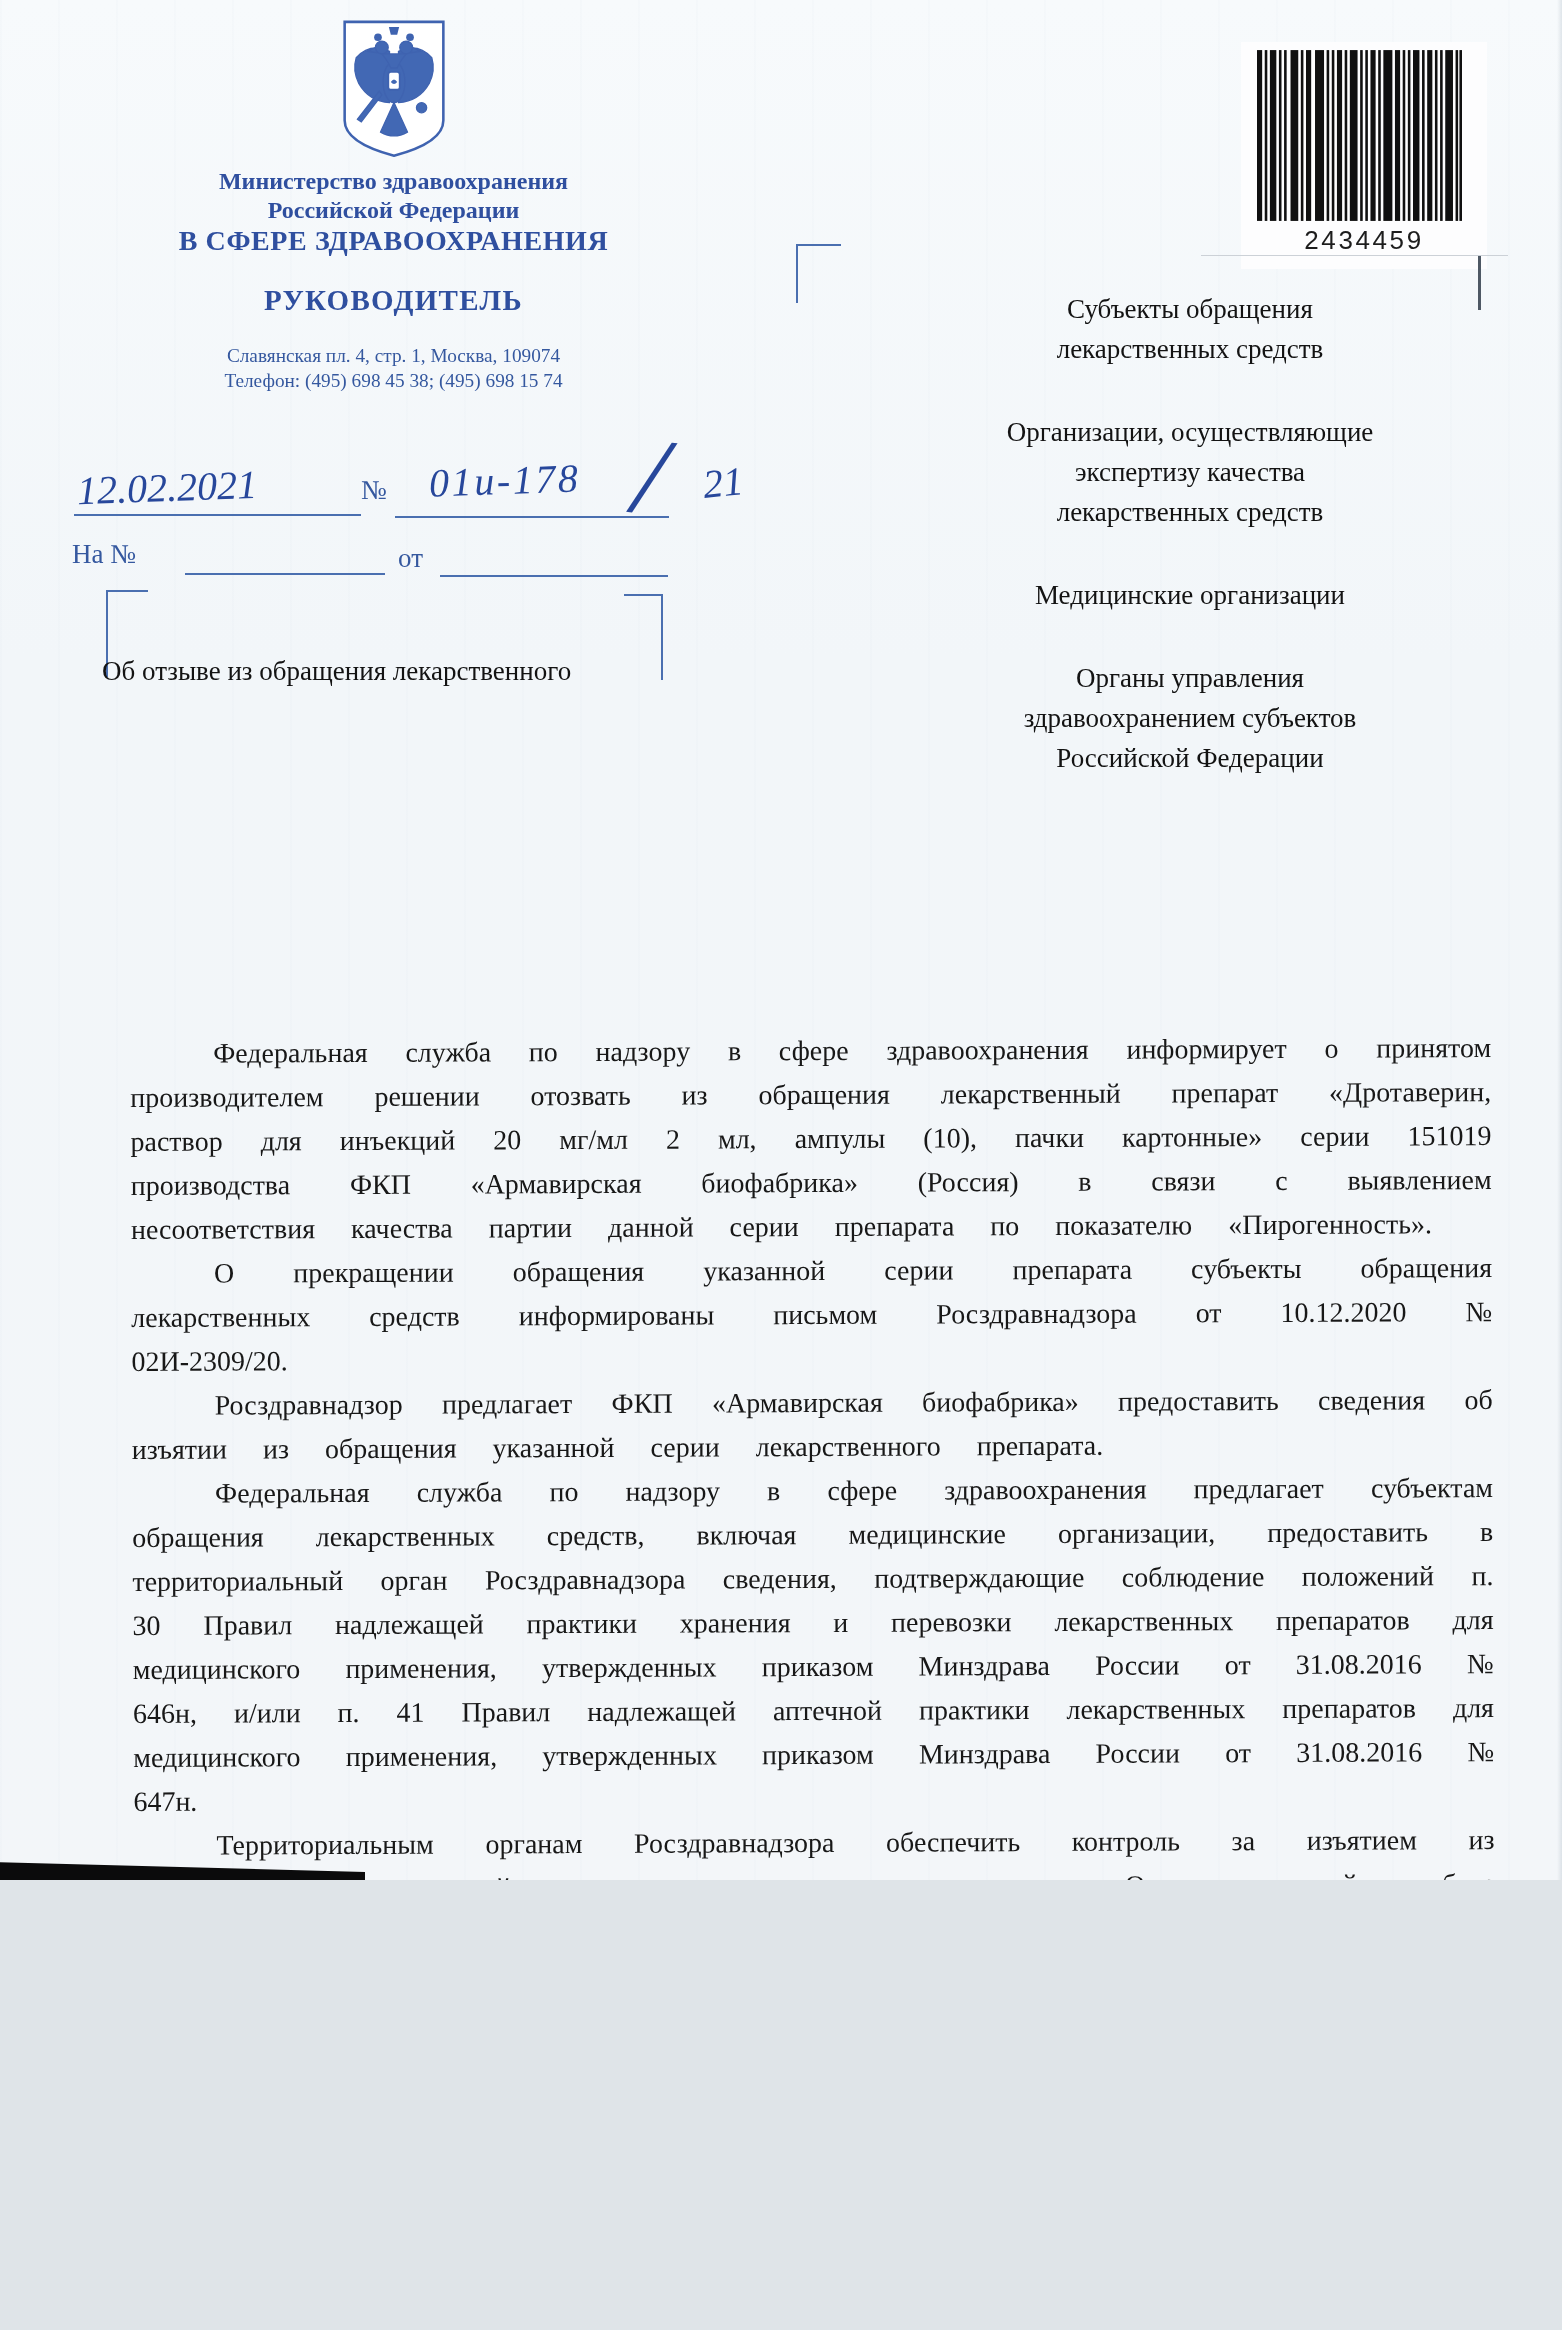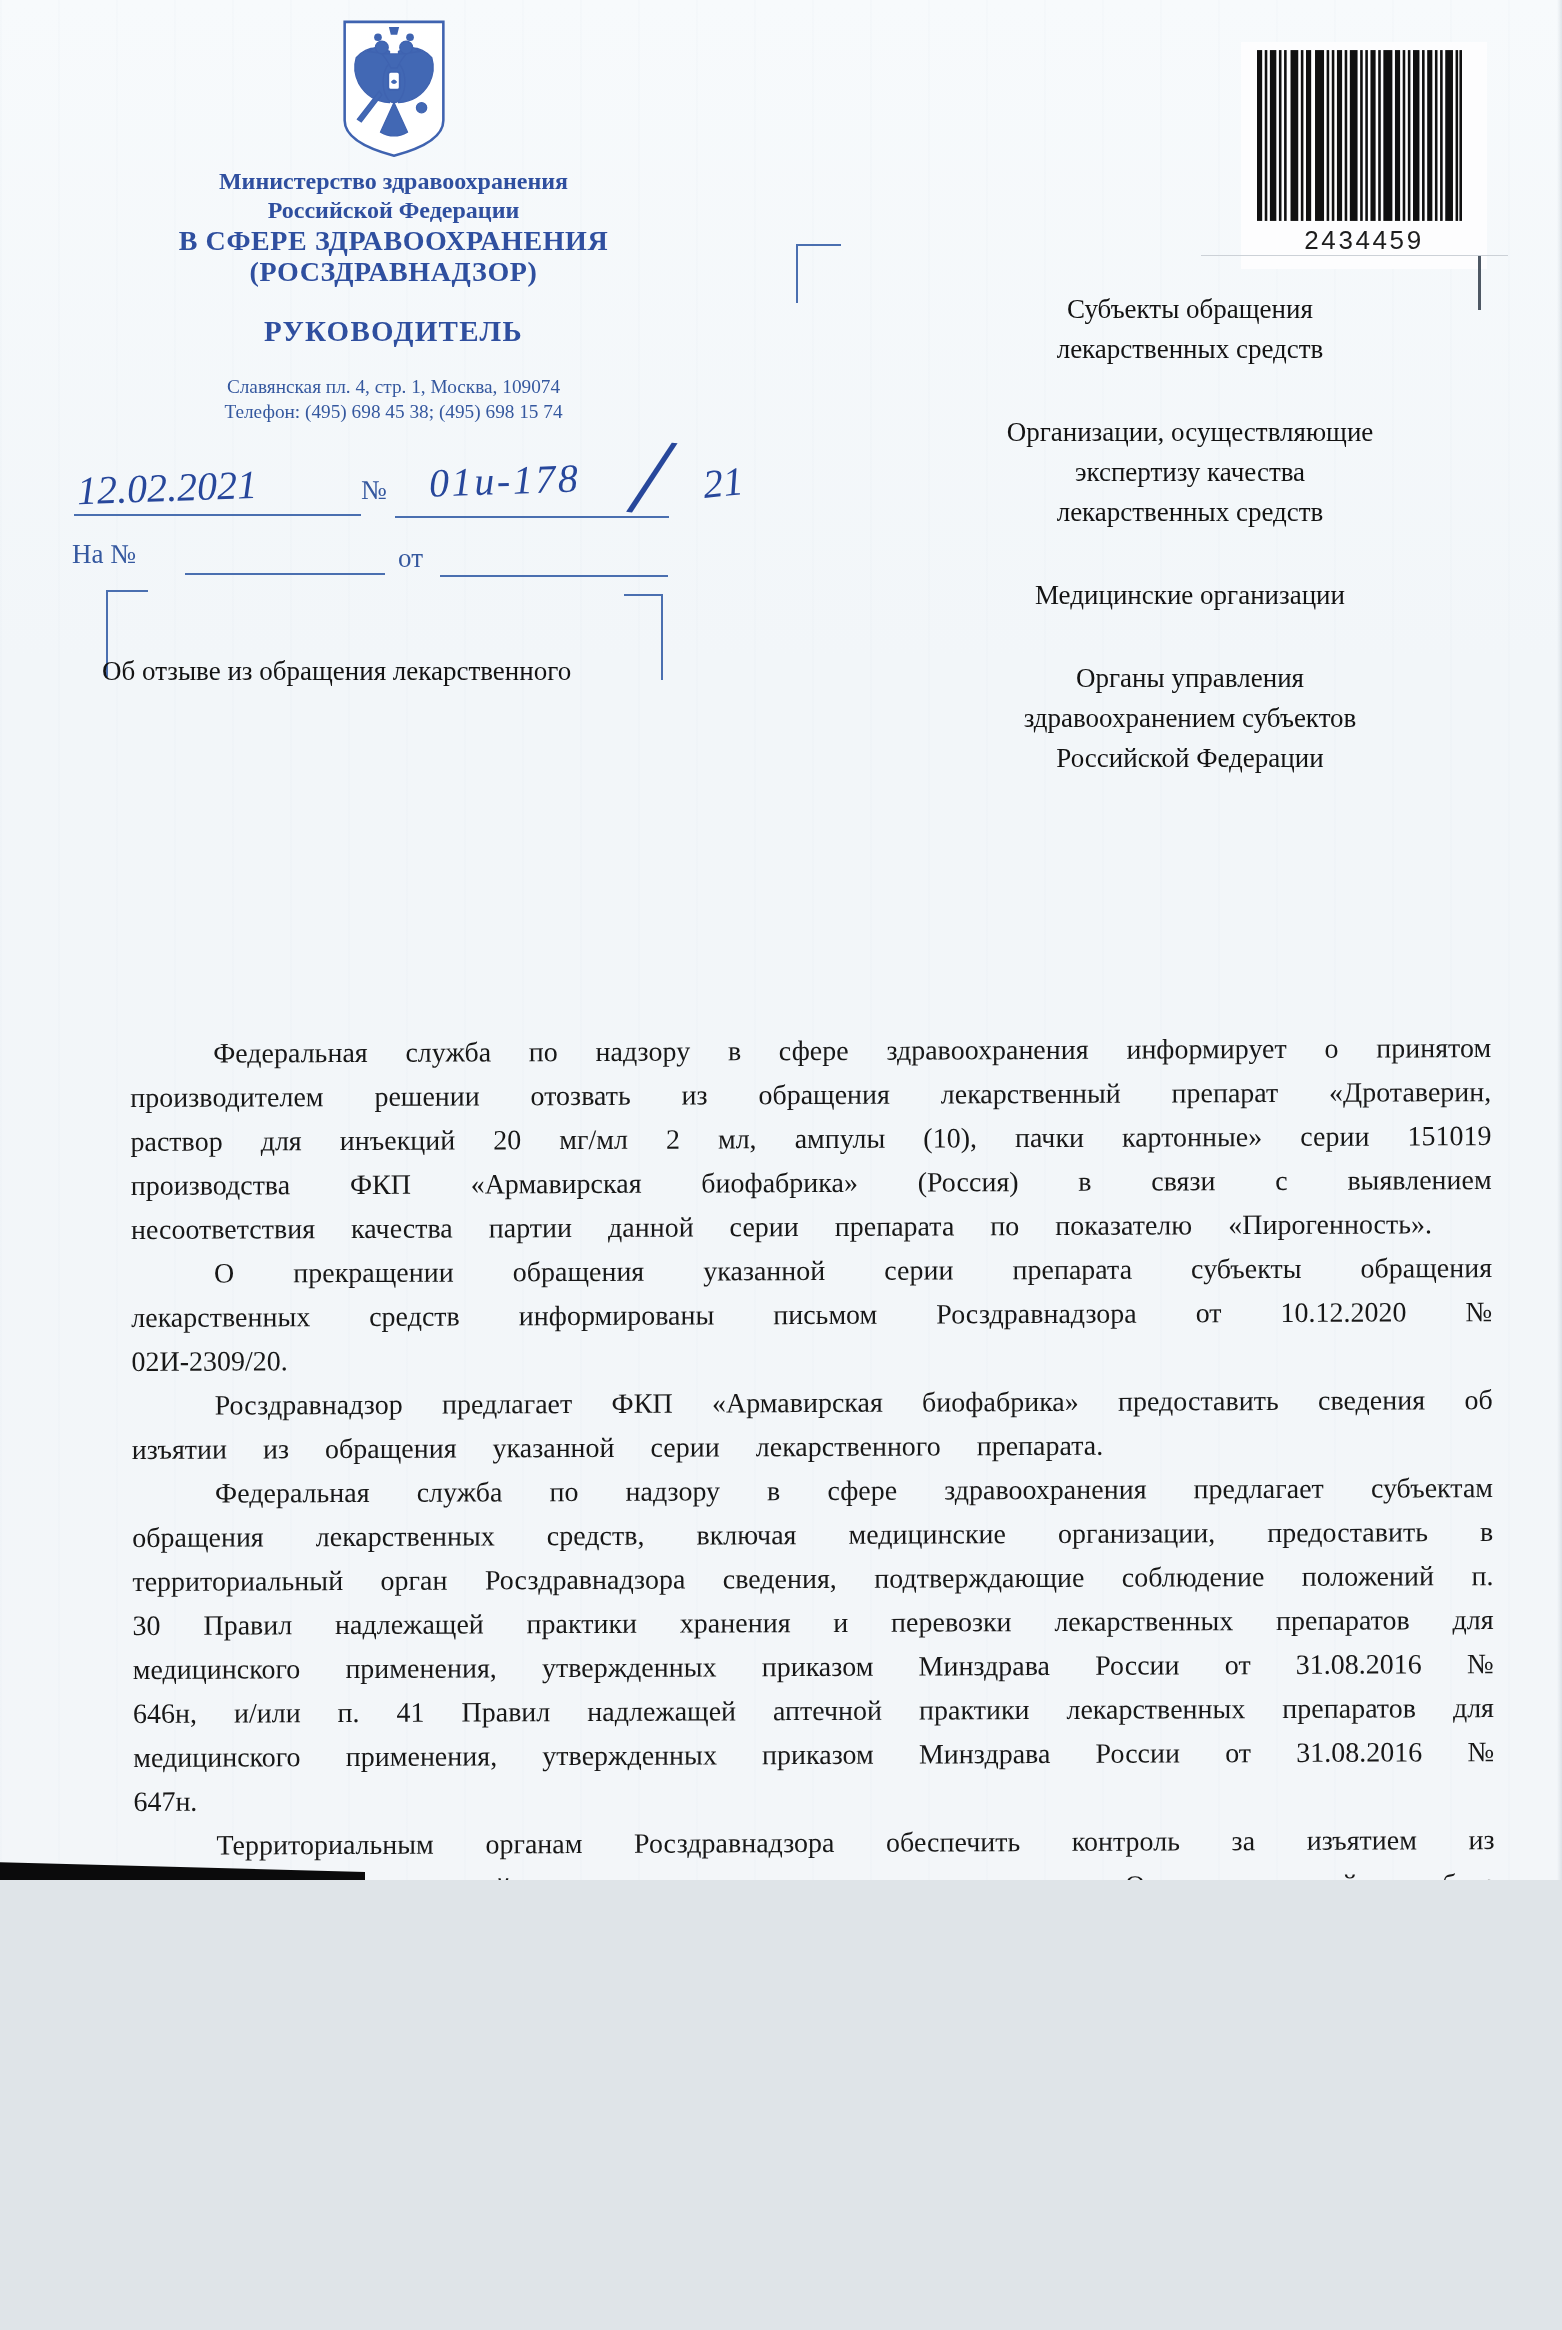--- a/index.html
+++ b/index.html
@@ -71,21 +71,20 @@
         <circle cx="60" cy="30" r="6"></circle>
         <circle cx="110" cy="30" r="6"></circle>
         <path d="M77,14 h16 l-3,12 h-10 Z"></path>
       </g>
       <rect x="76" y="84" width="18" height="28" rx="4" fill="#ffffff" stroke="#3f63b0" stroke-width="3"></rect>
       <path d="M80,100 q5,-8 10,0 q-5,6 -10,0 Z" fill="#4268b4"></path>
     </svg>
     <div class="ministry">Министерство здравоохранения</div>
     <div class="ministry" style="margin-top:0;">Российской Федерации</div>
     <div class="service" style="margin-top:0;">В СФЕРЕ ЗДРАВООХРАНЕНИЯ</div>
-    <div class="service" style="margin-top:0;">(РОСЗДРАВНАДЗОР)</div>
     <div class="position-title">РУКОВОДИТЕЛЬ</div>
     <div class="addr">Славянская пл. 4, стр. 1, Москва, 109074</div>
     <div class="addr2">Телефон: (495) 698 45 38; (495) 698 15 74</div>
   </div>
 
   <div class="abs rule" style="left:74px; top:514px; width:287px;"></div>
   <div class="abs rule" style="left:395px; top:516px; width:274px;"></div>
   <span class="abs hw" style="left:77px; top:464px; font-size:40px; transform:rotate(-2deg);">12.02.2021</span>
   <span class="abs printed-blue" style="left:361px; top:475px;">№</span>
   <span class="abs hw" style="left:429px; top:457px; font-size:40px; transform:rotate(-2deg); letter-spacing:2.6px;">01и-178</span>

